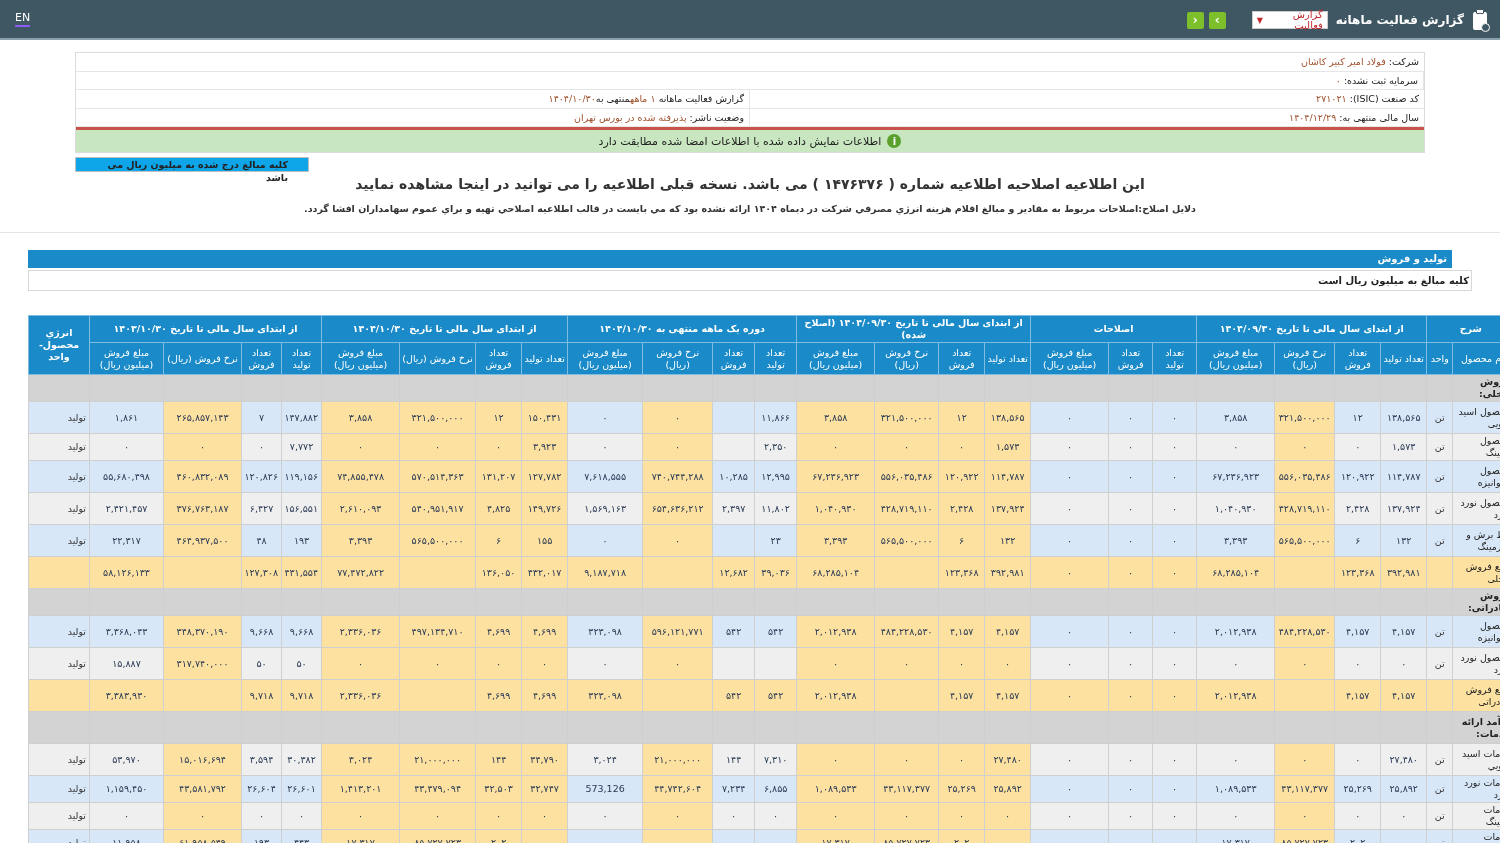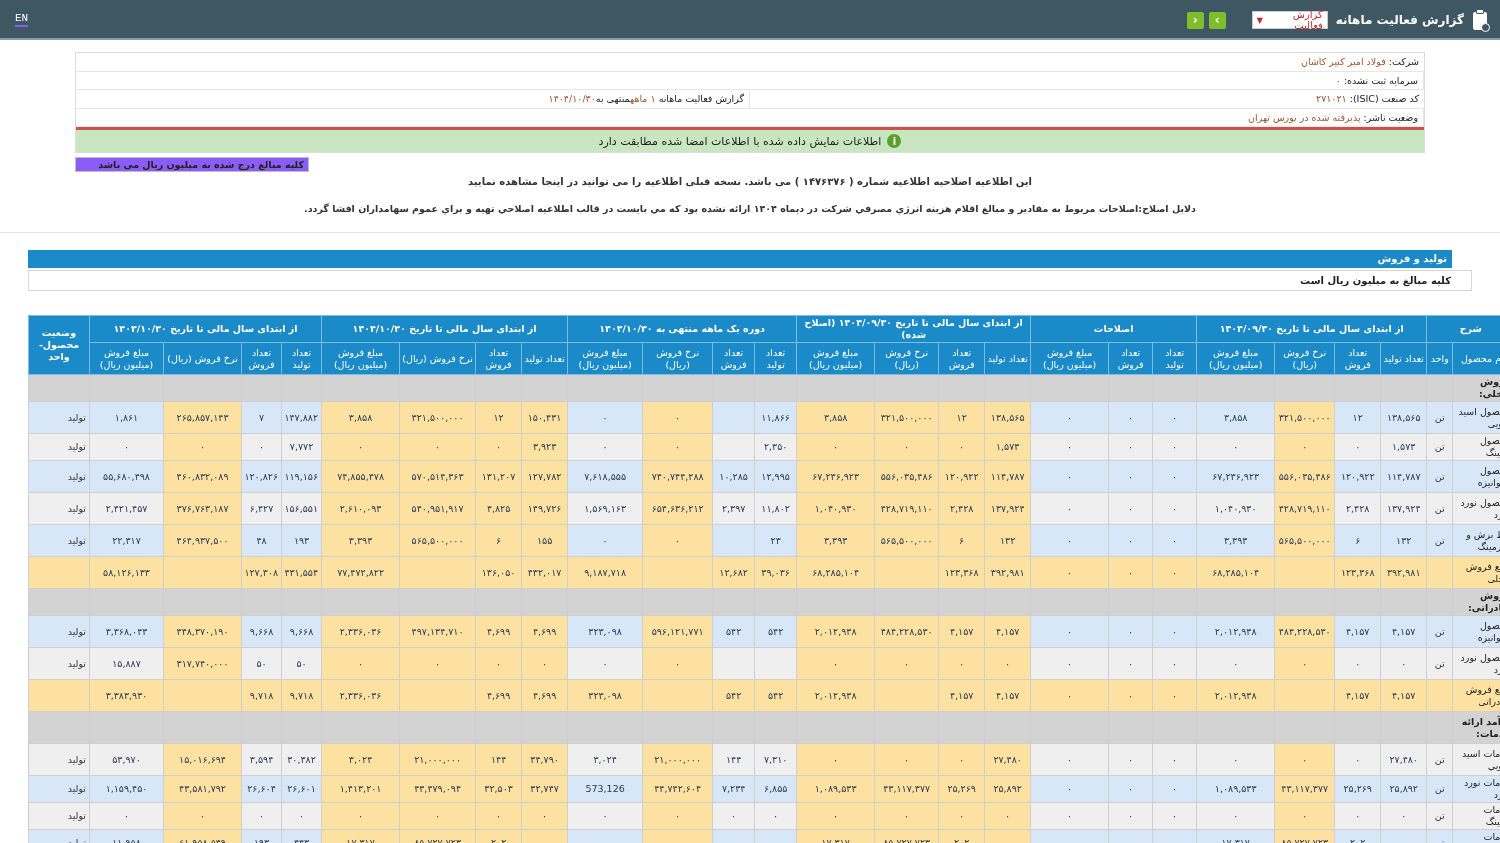--- a/index.html
+++ b/index.html
@@ -1,21 +1,21 @@
 <!DOCTYPE html>
 <html><head>
 <meta charset="utf-8">
 <style>
   * { box-sizing: border-box; margin: 0; padding: 0; }
   html, body { width: 1500px; height: 843px; overflow: hidden; background: #ffffff; }
   body { font-family: "DejaVu Sans", sans-serif; font-size: 10px; color: #222; position: relative; }
 
   
   .topbar { position: absolute; left: 0; top: 0; width: 1500px; height: 40px; background: #3f5763; border-bottom: 2px solid #8aa0aa; }
-  .topbar .lang { position: absolute; left: 15px; top: 11px; color: #ffffff; font-size: 11px; border-bottom: 2px solid #8b5cf6; line-height: 14px; cursor: pointer; font-family: Liberation Mono, monospace; }
+  .topbar .lang { position: absolute; left: 15px; top: 11px; color: #ffffff; font-size: 11px; border-bottom: 2px solid #8b5cf6; line-height: 14px; cursor: pointer; }
   .topbar .title-wrap { position: absolute; right: 12px; top: 8px; height: 24px; display: flex; flex-direction: row-reverse; align-items: center; gap: 8px; }
   .clip-icon { width: 16px; height: 22px; position: relative; }
   .clip-icon .board { position: absolute; left: 1px; top: 3px; width: 14px; height: 18px; background: #ffffff; border-radius: 2px; }
   .clip-icon .clip { position: absolute; left: 4px; top: 0; width: 8px; height: 5px; background: #ffffff; border: 1px solid #3f5763; border-radius: 1px; }
   .clip-icon .badge { position: absolute; right: -2px; bottom: -1px; width: 9px; height: 9px; border-radius: 50%; background: #3f5763; border: 1.5px solid #fff; }
   .topbar .page-title { color: #ffffff; font-size: 12px; font-weight: bold; white-space: nowrap; direction: rtl; }
   .report-select { width: 76px; height: 18px; background: #ffffff; border: 1px solid #ccc; color: #c0282d; font-size: 10px; direction: rtl; display: flex; align-items: center; justify-content: space-between; padding: 0 4px; cursor: pointer; }
   .report-select .caret { font-size: 8px; color: #c0282d; }
   .nav-btn { width: 17px; height: 17px; background: #7cbf2b; border-radius: 2px; color: #fff; font-size: 12px; font-weight: bold; display: flex; align-items: center; justify-content: center; cursor: pointer; line-height: 1; }
   .nav-group { display: flex; gap: 5px; margin-right: 18px; }
@@ -24,29 +24,29 @@
   .info { position: absolute; left: 75px; top: 52px; width: 1350px; border: 1px solid #dcdcdc; background: #fff; }
   .info-row { display: flex; flex-direction: row-reverse; height: 18.5px; border-bottom: 1px solid #e6e6e6; }
   .info-cell { width: 50%; direction: rtl; padding: 0 5px; line-height: 18px; font-size: 9.5px; white-space: nowrap; }
   .info-cell.left { border-right: 1px solid #e6e6e6; }
   .info-cell .lbl { color: #222; }
   .info-cell .val { color: #a0522d; }
   .info-sep { height: 3px; background: #c9524a; }
   .verify-bar { height: 22px; background: #c8e6c0; direction: rtl; display: flex; align-items: center; justify-content: center; gap: 6px; font-size: 11px; color: #222; }
   .verify-bar .info-icon { width: 14px; height: 14px; border-radius: 50%; background: #5aa02c; color: #fff; font-size: 10px; font-weight: bold; display: flex; align-items: center; justify-content: center; }
 
-  .unit-box { position: absolute; left: 75px; top: 157px; width: 234px; height: 15px; border: 1px solid #bfbfbf; direction: rtl; font-size: 9.5px; font-weight: bold; padding: 0 4px; line-height: 13px; background: #8b5cf6; }
-  .notice1 { position: absolute; left: 0; top: 176px; width: 1500px; text-align: center; direction: rtl; font-size: 10px; font-weight: bold; color: #333; }
+  .unit-box { position: absolute; left: 75px; top: 157px; width: 234px; height: 15px; border: 1px solid #bfbfbf; direction: rtl; font-size: 9.5px; font-weight: bold; padding: 0 20px; line-height: 13px; background: #0ea5e9; }
+  .notice1 { position: absolute; left: 0; top: 176px; width: 1500px; text-align: center; direction: rtl; font-size: 14px; font-weight: bold; color: #333; }
   .notice1 a { color: #333; text-decoration: none; cursor: pointer; }
   .notice2 { position: absolute; left: 0; top: 203px; width: 1500px; text-align: center; direction: rtl; font-size: 9.5px; font-weight: bold; color: #333; }
   .hr { position: absolute; left: 0; top: 232px; width: 1500px; height: 1px; background: #e4e4e4; }
 
   
   .section-head { position: absolute; left: 28px; top: 250px; width: 1424px; height: 18px; background: #1a8bc8; color: #fff; direction: rtl; font-size: 10px; font-weight: bold; padding: 0 5px; line-height: 18px; }
-  .section-sub { position: absolute; left: 28px; top: 270px; width: 1444px; height: 21px; border: 1px solid #d8d8d8; direction: rtl; font-size: 10px; font-weight: bold; padding: 0 20px; line-height: 19px; }
+  .section-sub { position: absolute; left: 28px; top: 270px; width: 1444px; height: 21px; border: 1px solid #d8d8d8; direction: rtl; font-size: 10px; font-weight: bold; padding: 0 2px; line-height: 19px; }
 
   
   .tbl-wrap { position: absolute; left: 28px; top: 315px; width: 1444px; }
   table.data { border-collapse: collapse; direction: rtl; width: 1444px; table-layout: fixed; }
   table.data th { background: #1a8bc8; color: #fff; font-weight: normal; font-size: 9.5px; border: 1px solid #7fbde0; text-align: center; line-height: 12px; padding: 1px 2px; }
   table.data th.grp { height: 18px; font-weight: bold; }
   table.data th.sub { height: 32px; }
   table.data td { border: 1px solid #cfcfcf; font-size: 9.5px; text-align: center; color: #2a3a55; padding: 1px 3px; line-height: 12px; white-space: nowrap; overflow: hidden; }
   table.data td.name { text-align: right; white-space: normal; color: #222; }
   table.data td.unit { color: #333; }
@@ -94,20 +94,21 @@
     <div class="info-cell"><span class="lbl">شرکت:</span> <span class="val">فولاد امیر کبیر کاشان</span></div>
   </div>
   <div class="info-row">
     <div class="info-cell left"><span class="lbl">سرمایه ثبت نشده:</span> <span class="val">۰</span></div>
   </div>
   <div class="info-row">
     <div class="info-cell"><span class="lbl">کد صنعت (ISIC):</span> <span class="val">۲۷۱۰۲۱</span></div>
     <div class="info-cell left"><span class="lbl">گزارش فعالیت ماهانه</span> <span class="val">۱ ماهه</span><span class="lbl">منتهی به</span><span class="val">۱۴۰۴/۱۰/۳۰</span></div>
   </div>
   <div class="info-row">
+    <div class="info-cell"><span class="lbl">سال مالی منتهی به:</span> <span class="val">۱۴۰۴/۱۲/۲۹</span></div>
     <div class="info-cell left"><span class="lbl">وضعیت ناشر:</span> <span class="val">پذیرفته شده در بورس تهران</span></div>
   </div>
   <div class="info-sep"></div>
   <div class="verify-bar">
     <span class="info-icon">i</span>
     <span>اطلاعات نمایش داده شده با اطلاعات امضا شده مطابقت دارد</span>
   </div>
 </div>
 
 <div class="unit-box">کلیه مبالغ درج شده به میلیون ریال می باشد</div>
@@ -159,21 +160,21 @@
     </colgroup>
     <thead>
       <tr>
         <th class="grp" colspan="2">شرح</th>
         <th class="grp" colspan="4">از ابتدای سال مالی تا تاریخ ۱۴۰۴/۰۹/۳۰</th>
         <th class="grp" colspan="3">اصلاحات</th>
         <th class="grp" colspan="4">از ابتدای سال مالی تا تاریخ ۱۴۰۴/۰۹/۳۰ (اصلاح شده)</th>
         <th class="grp" colspan="4">دوره یک ماهه منتهی به ۱۴۰۴/۱۰/۳۰</th>
         <th class="grp" colspan="4">از ابتدای سال مالی تا تاریخ ۱۴۰۴/۱۰/۳۰</th>
         <th class="grp" colspan="4">از ابتدای سال مالی تا تاریخ ۱۴۰۳/۱۰/۳۰</th>
-        <th class="grp" rowspan="2">وضعیت محصول-واحد</th>
+        <th class="grp" rowspan="2">انرژي محصول-واحد</th>
       </tr>
       <tr>
         <th class="sub">نام محصول</th>
         <th class="sub">واحد</th>
         <th class="sub">تعداد تولید</th>
         <th class="sub">تعداد فروش</th>
         <th class="sub">نرخ فروش (ریال)</th>
         <th class="sub">مبلغ فروش (میلیون ریال)</th>
         <th class="sub">تعداد تولید</th>
         <th class="sub">تعداد فروش</th>

